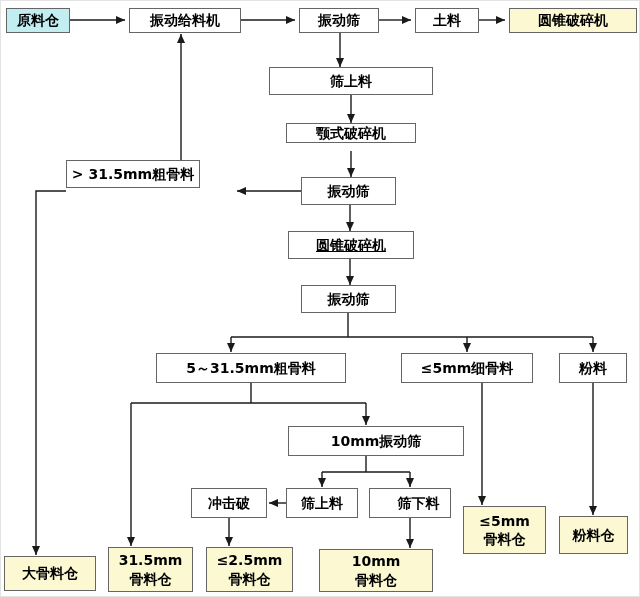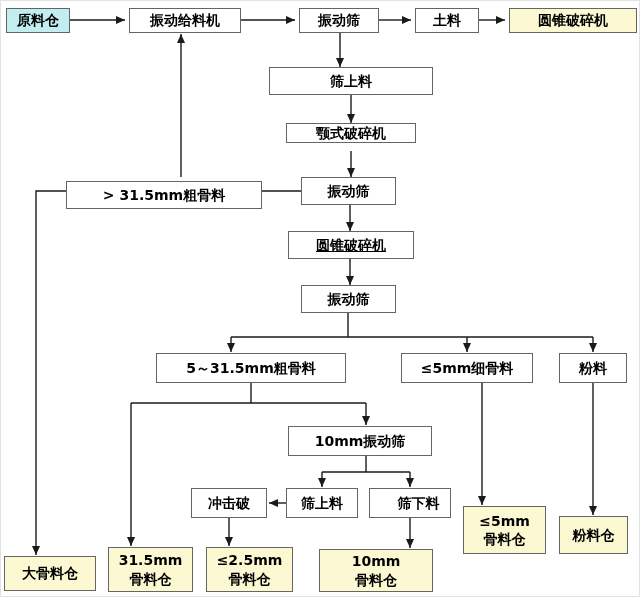--- a/index.html
+++ b/index.html
@@ -99,31 +99,31 @@
 
   <div class="node cyan" style="left:5px;   top:7px;   width:64px;  height:25px;">原料仓</div>
   <div class="node" style="left:128px; top:7px;   width:112px; height:25px;">振动给料机</div>
   <div class="node" style="left:298px; top:7px;   width:80px;  height:25px;">振动筛</div>
   <div class="node" style="left:414px; top:7px;   width:64px;  height:25px;">土料</div>
   <div class="node yellow" style="left:508px; top:7px;   width:128px; height:25px;">圆锥破碎机</div>
 
   <div class="node" style="left:268px; top:66px;  width:164px; height:28px;">筛上料</div>
   <div class="node" style="left:285px; top:122px; width:130px; height:20px;">颚式破碎机</div>
 
-  <div class="node" style="left:65px; top:180px; width:196px; height:28px;">&gt; 31.5mm粗骨料</div>
+  <div class="node" style="left:65px; top:159px; width:134px; height:28px;">&gt; 31.5mm粗骨料</div>
   <div class="node" style="left:300px; top:176px; width:95px;  height:28px;">振动筛</div>
 
   <div class="node" style="left:287px; top:230px; width:126px; height:28px;text-decoration:underline;">圆锥破碎机</div>
   <div class="node" style="left:300px; top:284px; width:95px;  height:28px;">振动筛</div>
 
   <div class="node" style="left:155px; top:352px; width:190px; height:30px;">5～31.5mm粗骨料</div>
   <div class="node" style="left:400px; top:352px; width:132px; height:30px;">≤5mm细骨料</div>
   <div class="node" style="left:558px; top:352px; width:68px;  height:30px;text-align:center;">粉料</div>
 
-  <div class="node" style="left:287px; top:425px; width:144px; height:30px;">10mm振动筛</div>
+  <div class="node" style="left:287px; top:425px; width:176px; height:30px;">10mm振动筛</div>
 
   <div class="node" style="left:190px; top:487px; width:76px;  height:30px;">冲击破</div>
   <div class="node" style="left:285px; top:487px; width:72px;  height:30px;">筛上料</div>
   <div class="node" style="left:368px; top:487px; width:82px;  height:30px;padding-left:20px;">筛下料</div>
 
   <div class="node yellow" style="left:462px; top:505px; width:83px;  height:48px;">≤5mm
 骨料仓</div>
   <div class="node yellow" style="left:3px;   top:555px; width:92px;  height:35px;">大骨料仓</div>
 
   <div class="node yellow" style="left:558px; top:515px; width:69px;  height:38px;">粉料仓</div>

